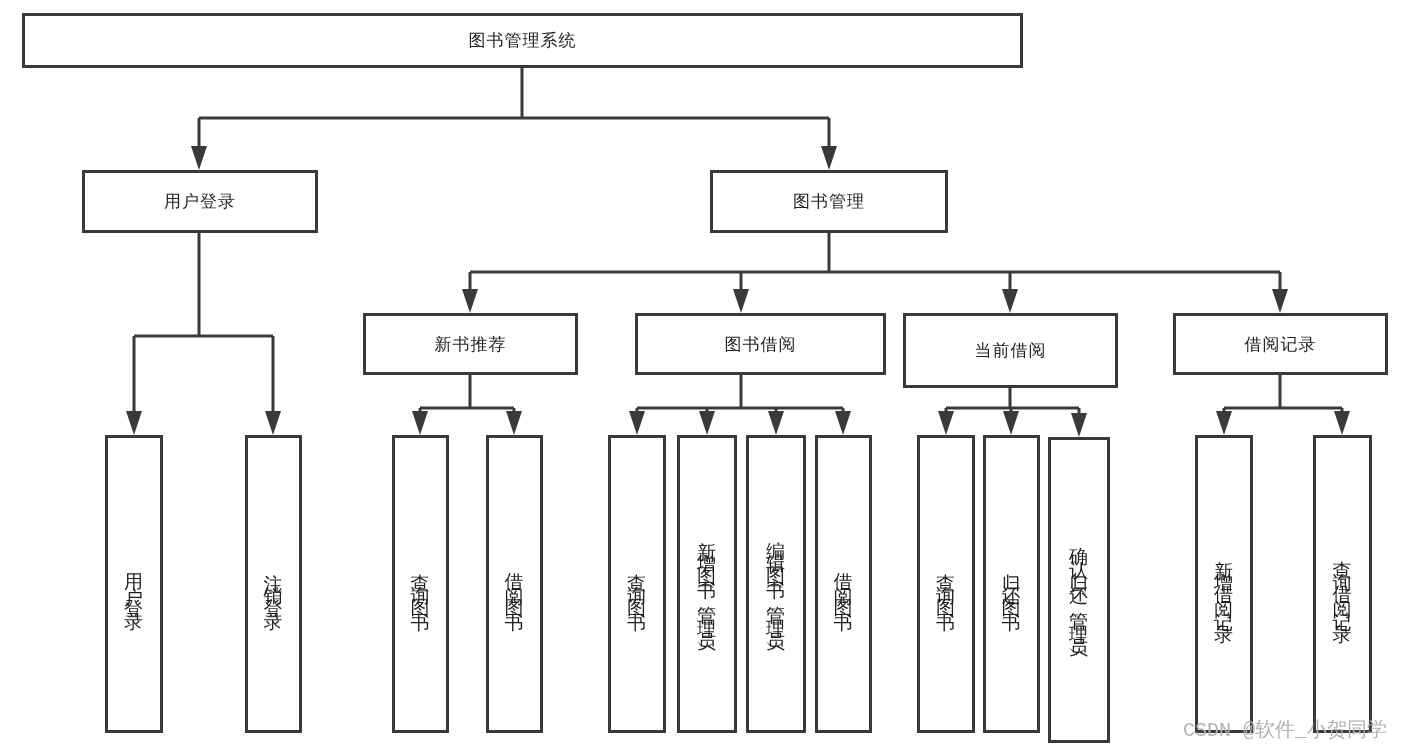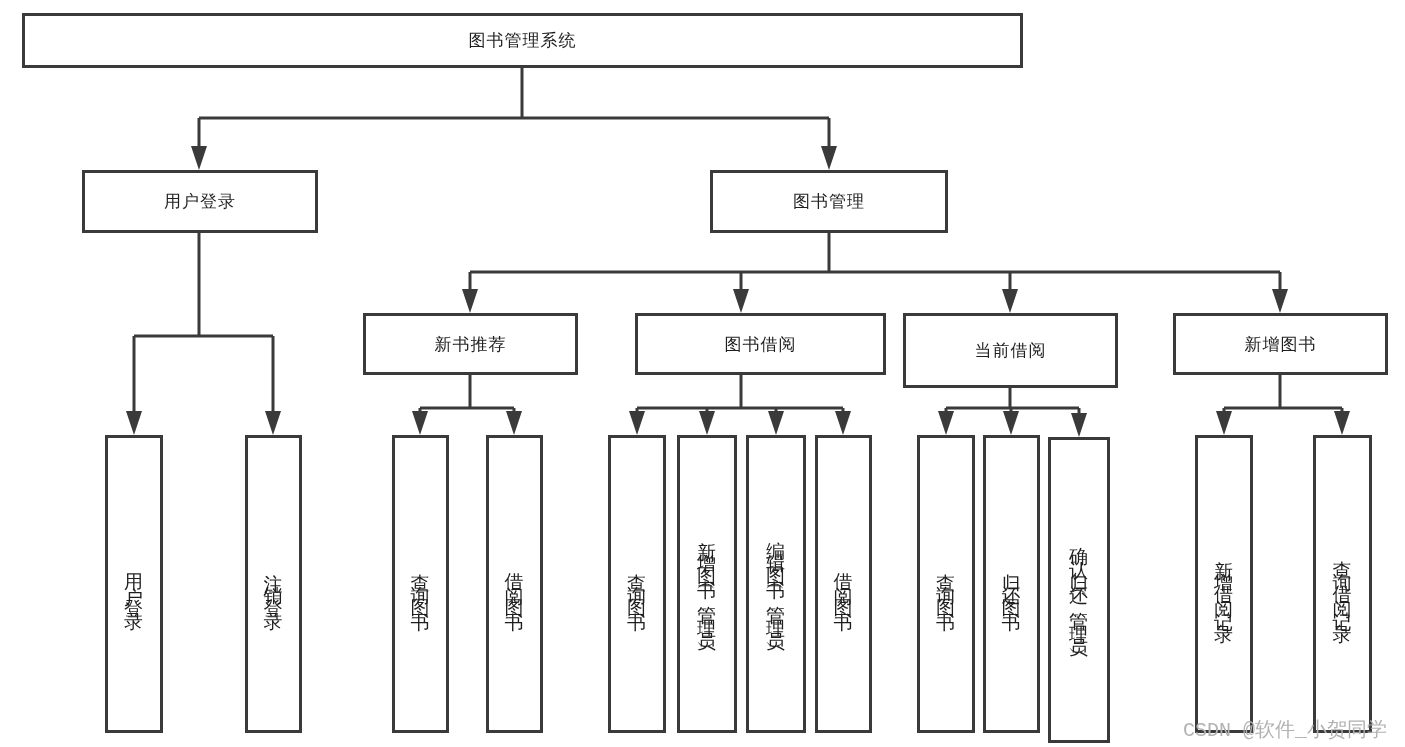--- a/index.html
+++ b/index.html
@@ -105,21 +105,21 @@
   <div class="node" style="left:363px;top:313px;width:215px;height:62px">
     <span class="hlabel">新书推荐</span>
   </div>
   <div class="node" style="left:635px;top:313px;width:251px;height:62px">
     <span class="hlabel">图书借阅</span>
   </div>
   <div class="node" style="left:903px;top:313px;width:215px;height:75px">
     <span class="hlabel">当前借阅</span>
   </div>
   <div class="node" style="left:1173px;top:313px;width:215px;height:62px">
-    <span class="hlabel">新增图书</span>
+    <span class="hlabel">借阅记录</span>
   </div>
 
   <div class="node" style="left:105px;top:435px;width:58px;height:298px">
     <span class="vlabel">用户登录</span>
   </div>
   <div class="node" style="left:245px;top:435px;width:57px;height:298px">
     <span class="vlabel">注销登录</span>
   </div>
 
   <div class="node" style="left:392px;top:435px;width:57px;height:298px">

